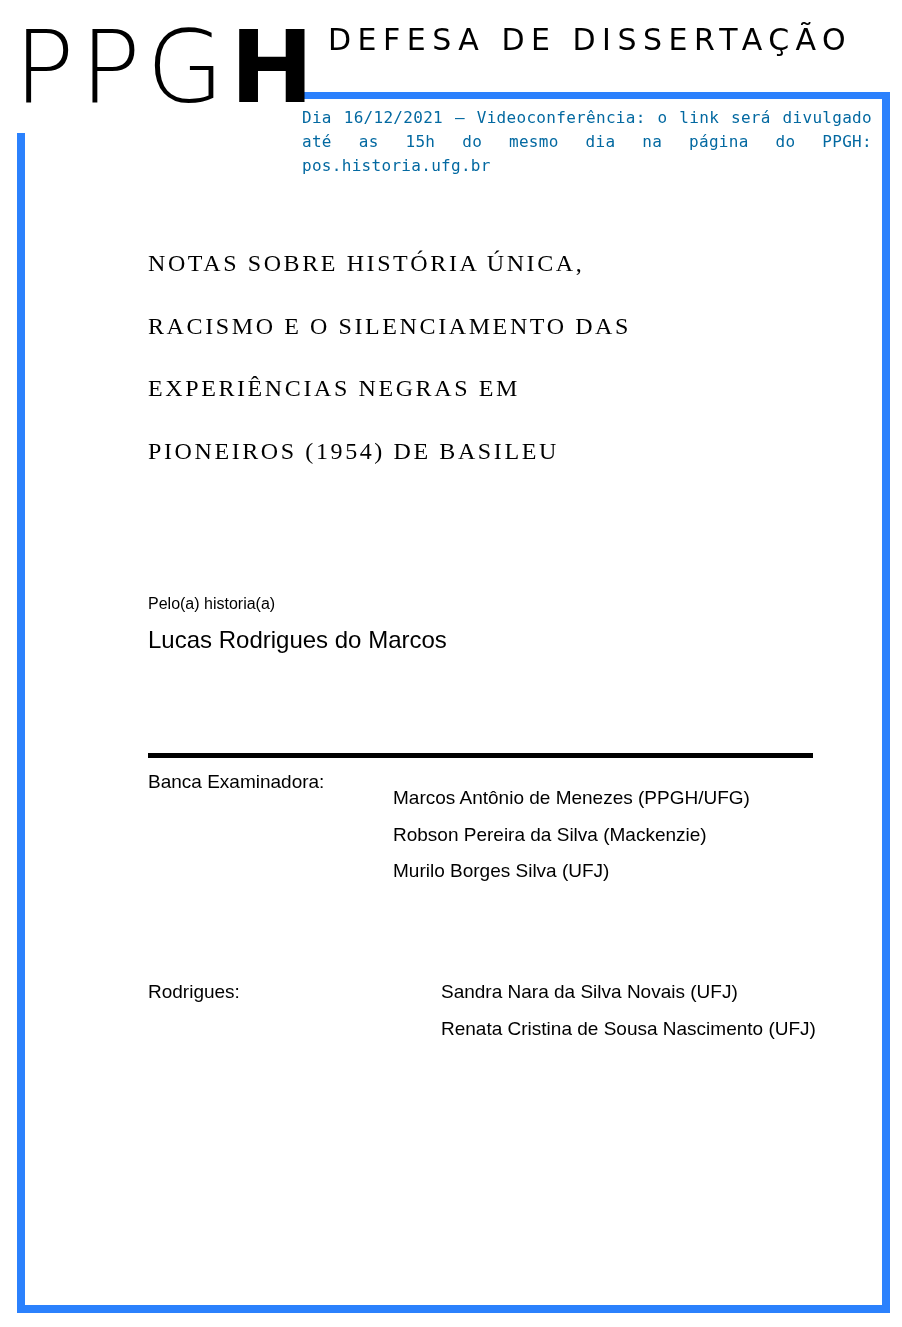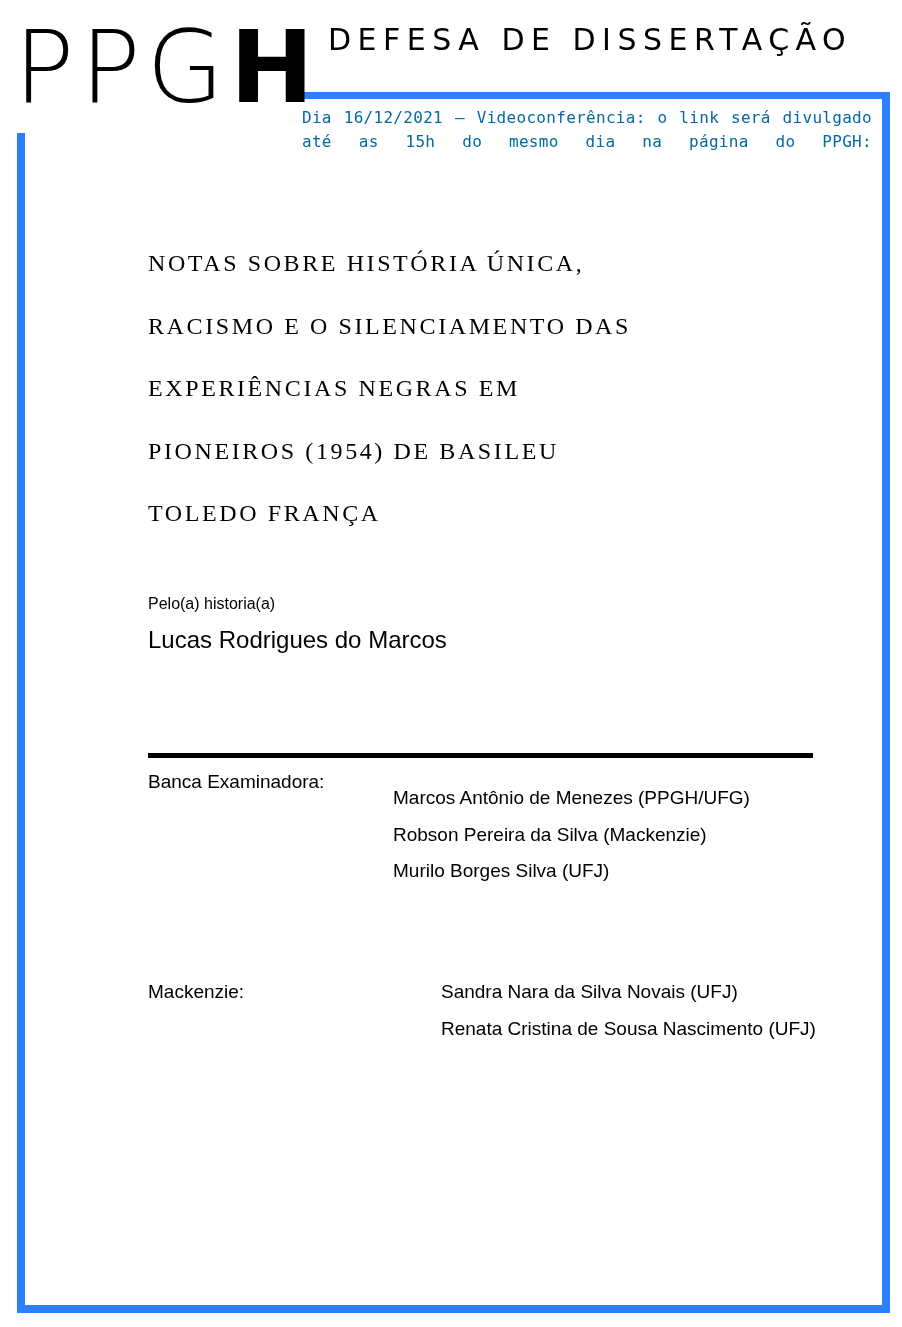--- a/index.html
+++ b/index.html
@@ -29,39 +29,39 @@
 <div class="abs blue" style="left:17px; top:1305px; width:873px; height:8px;"></div>
 <div class="abs blue" style="left:17px; top:133px; width:8px; height:1180px;"></div>
 
 <div class="abs logo"><span>PPG</span><span class="h">H</span></div>
 
 <div class="abs header-title">DEFESA DE DISSERTAÇÃO</div>
 
 <div class="abs notice">
   <span class="just">Dia 16/12/2021 – Videoconferência: o link será divulgado</span>
   <span class="just">até as 15h do mesmo dia na página do PPGH:</span>
+  <span>pos.historia.ufg.br</span>
 </div>
 
 <div class="abs title">
   <span>NOTAS SOBRE HISTÓRIA ÚNICA,</span>
   <span>RACISMO E O SILENCIAMENTO DAS</span>
   <span>EXPERIÊNCIAS NEGRAS EM</span>
   <span>PIONEIROS (1954) DE BASILEU</span>
-  <span>TOLEDO FRANÇA</span>
 </div>
 
 <div class="abs by-label">Pelo(a) historia(a)</div>
 <div class="abs student">Lucas Rodrigues do Marcos</div>
 
 <div class="abs rule"></div>
 
 <div class="abs row-label" style="top:771px;">Banca Examinadora:</div>
 <div class="abs member-list" style="top:764px;margin-top:16px;">
   <span>Marcos Antônio de Menezes (PPGH/UFG)</span>
   <span>Robson Pereira da Silva (Mackenzie)</span>
   <span>Murilo Borges Silva (UFJ)</span>
 </div>
 
-<div class="abs row-label" style="top:981px;">Mackenzie:</div>
+<div class="abs row-label" style="top:981px;">Rodrigues:</div>
 <div class="abs member-list" style="top:974px;margin-left:48px;">
   <span>Sandra Nara da Silva Novais (UFJ)</span>
   <span>Renata Cristina de Sousa Nascimento (UFJ)</span>
 </div>
 
 </body></html>

